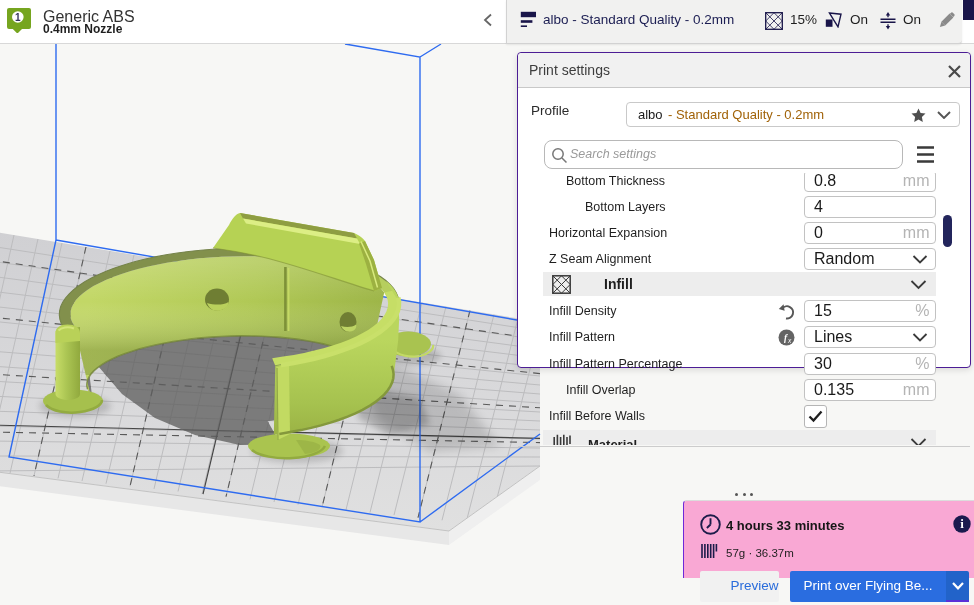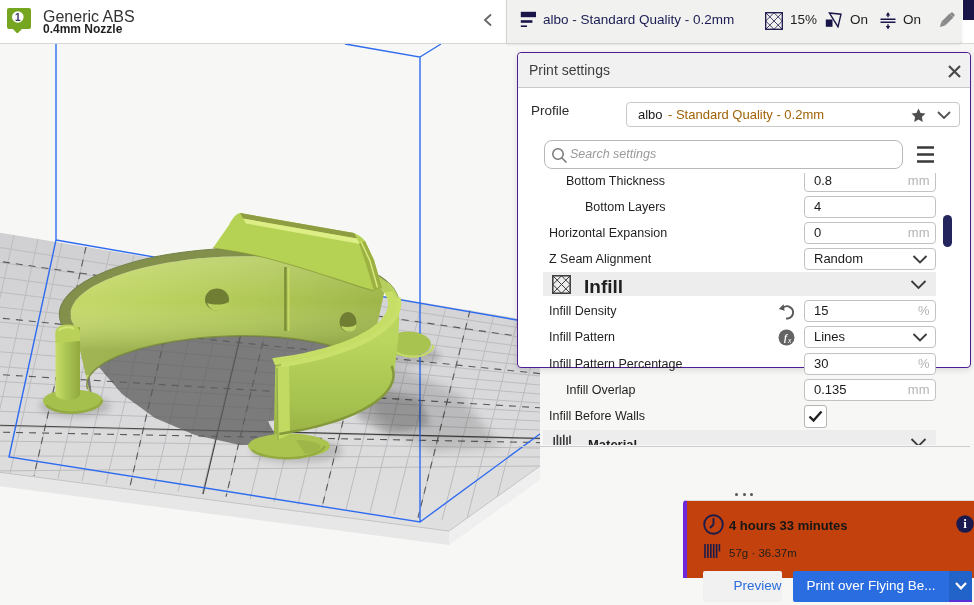--- a/index.html
+++ b/index.html
@@ -1,18 +1,18 @@
 <!DOCTYPE html>
 <html><head><meta charset="utf-8"><style>
 *{margin:0;padding:0;box-sizing:border-box}
 html,body{width:974px;height:605px;overflow:hidden;font-family:"Liberation Sans",sans-serif;background:#fff;position:relative;font-size:12.5px}
 .abs{position:absolute}
 .row-label{position:absolute;color:#1f1f1f;font-size:12.5px;line-height:22px;white-space:nowrap}
 .ital{}
-.inbox{position:absolute;left:286px;width:131.5px;height:22px;border:1px solid #c2c2c2;border-radius:4px;background:#fff;font-size:13px;color:#1a1a1a;line-height:20px;padding-left:9px}
+.inbox{position:absolute;left:286px;width:131.5px;height:22px;border:1px solid #c2c2c2;border-radius:4px;background:#fff;font-size:16px;color:#1a1a1a;line-height:20px;padding-left:9px}
 .unit{position:absolute;right:5px;top:0;color:#b4b4b4;line-height:20px}
 .chev{position:absolute;right:7px;top:6px}
 </style></head>
 <body>
 <svg class="abs" style="left:0;top:0" width="974" height="605" viewBox="0 0 974 605">
 <defs>
 <filter id="b3" x="-50%" y="-50%" width="200%" height="200%">
         <feGaussianBlur stdDeviation="3"></feGaussianBlur>
       </filter>
 <filter id="b5" x="-50%" y="-50%" width="200%" height="200%">
@@ -218,21 +218,21 @@
       <div class="inbox" style="top:78.9px">Random
         <svg class="chev" width="16" height="9" viewBox="0 0 16 9">
             <path d="M1.5,1 L8,7.5 L14.5,1" fill="none" stroke="#3a3a3a" stroke-width="1.8"></path>
           </svg>
       </div>
       <div class="abs" style="left:25px;top:102.4px;width:393px;height:24.4px;background:#ededed"></div>
       <svg class="abs" style="left:34px;top:105.5px" width="19" height="19" viewBox="0 0 19 19">
           <rect x="0.8" y="0.8" width="17.4" height="17.4" fill="none" stroke="#3a3a3a" stroke-width="1.5"></rect>
           <path d="M0.8,0.8 L18.2,18.2 M18.2,0.8 L0.8,18.2 M9.5,0.8 L0.8,9.5 M9.5,0.8 L18.2,9.5 M0.8,9.5 L9.5,18.2 M18.2,9.5 L9.5,18.2" stroke="#3a3a3a" stroke-width="1" fill="none"></path>
         </svg>
-      <div class="abs" style="left:66px;top:106px;font-size:19px;font-weight:bold;color:#1f1f1f">Infill</div>
+      <div class="abs" style="left:86px;top:106px;font-size:14px;font-weight:bold;color:#1f1f1f">Infill</div>
       <svg class="abs" style="left:392px;top:110px" width="17" height="10" viewBox="0 0 17 10">
           <path d="M1.5,1 L8.5,8 L15.5,1" fill="none" stroke="#3a3a3a" stroke-width="1.8"></path>
         </svg>
       <div class="row-label ital" style="left:31px;top:130.4px">Infill Density</div>
       <svg class="abs" style="left:260px;top:132px" width="18" height="18" viewBox="0 0 18 18">
           <path d="M4.2,6.6 A6.1,6.1 0 1 1 8.0,16.4" fill="none" stroke="#575757" stroke-width="2"></path>
           <path d="M0.8,7.0 L5.6,2.2 L6.6,8.8 Z" fill="#575757"></path>
         </svg>
       <div class="inbox" style="top:130.4px">15<span class="unit">%</span></div>
       <div class="row-label ital" style="left:31px;top:156.7px">Infill Pattern</div>
@@ -271,21 +271,21 @@
   <div class="abs" style="left:425px;top:162px;width:9px;height:32px;background:#23255c;border-radius:4.5px"></div>
 
 </div>
 
 <div class="abs" style="left:735px;top:492.5px;width:19px;height:4px">
   <span class="abs" style="left:0;top:0;width:3px;height:3px;border-radius:50%;background:#555"></span>
   <span class="abs" style="left:7.5px;top:0;width:3px;height:3px;border-radius:50%;background:#555"></span>
   <span class="abs" style="left:15px;top:0;width:3px;height:3px;border-radius:50%;background:#555"></span>
 </div>
 
-<div class="abs" style="left:683px;top:500px;width:291px;height:78px;background:#c2410c;border-top:1px solid #dcdcdc;border-left:4px solid #6d28d9;border-radius:4px 0 0 0">
+<div class="abs" style="left:683px;top:500px;width:291px;height:78px;background:#f9a8d4;border-top:1px solid #dcdcdc;border-left:1px solid #6d28d9;border-radius:4px 0 0 0">
   <svg class="abs" style="left:16px;top:13px" width="21" height="21" viewBox="0 0 21 21">
       <circle cx="10.5" cy="10.5" r="9.3" fill="none" stroke="#1c1c4a" stroke-width="1.9"></circle>
       <path d="M10.5,10.5 L10.5,4.3 M10.5,10.5 L6.9,14.0" fill="none" stroke="#1c1c4a" stroke-width="1.9"></path>
     </svg>
   <div class="abs" style="left:42px;top:17px;font-size:13px;font-weight:bold;color:#161616">4 hours 33 minutes</div>
   <svg class="abs" style="left:269px;top:14px" width="18" height="18" viewBox="0 0 18 18">
       <circle cx="9" cy="9" r="8.7" fill="#1a1a4e"></circle>
       <text x="9" y="13.4" font-size="13" font-weight="bold" fill="#fff" text-anchor="middle" font-family="Liberation Serif">i</text>
     </svg>
   <svg class="abs" style="left:17px;top:43px" width="18" height="15" viewBox="0 0 18 15">

